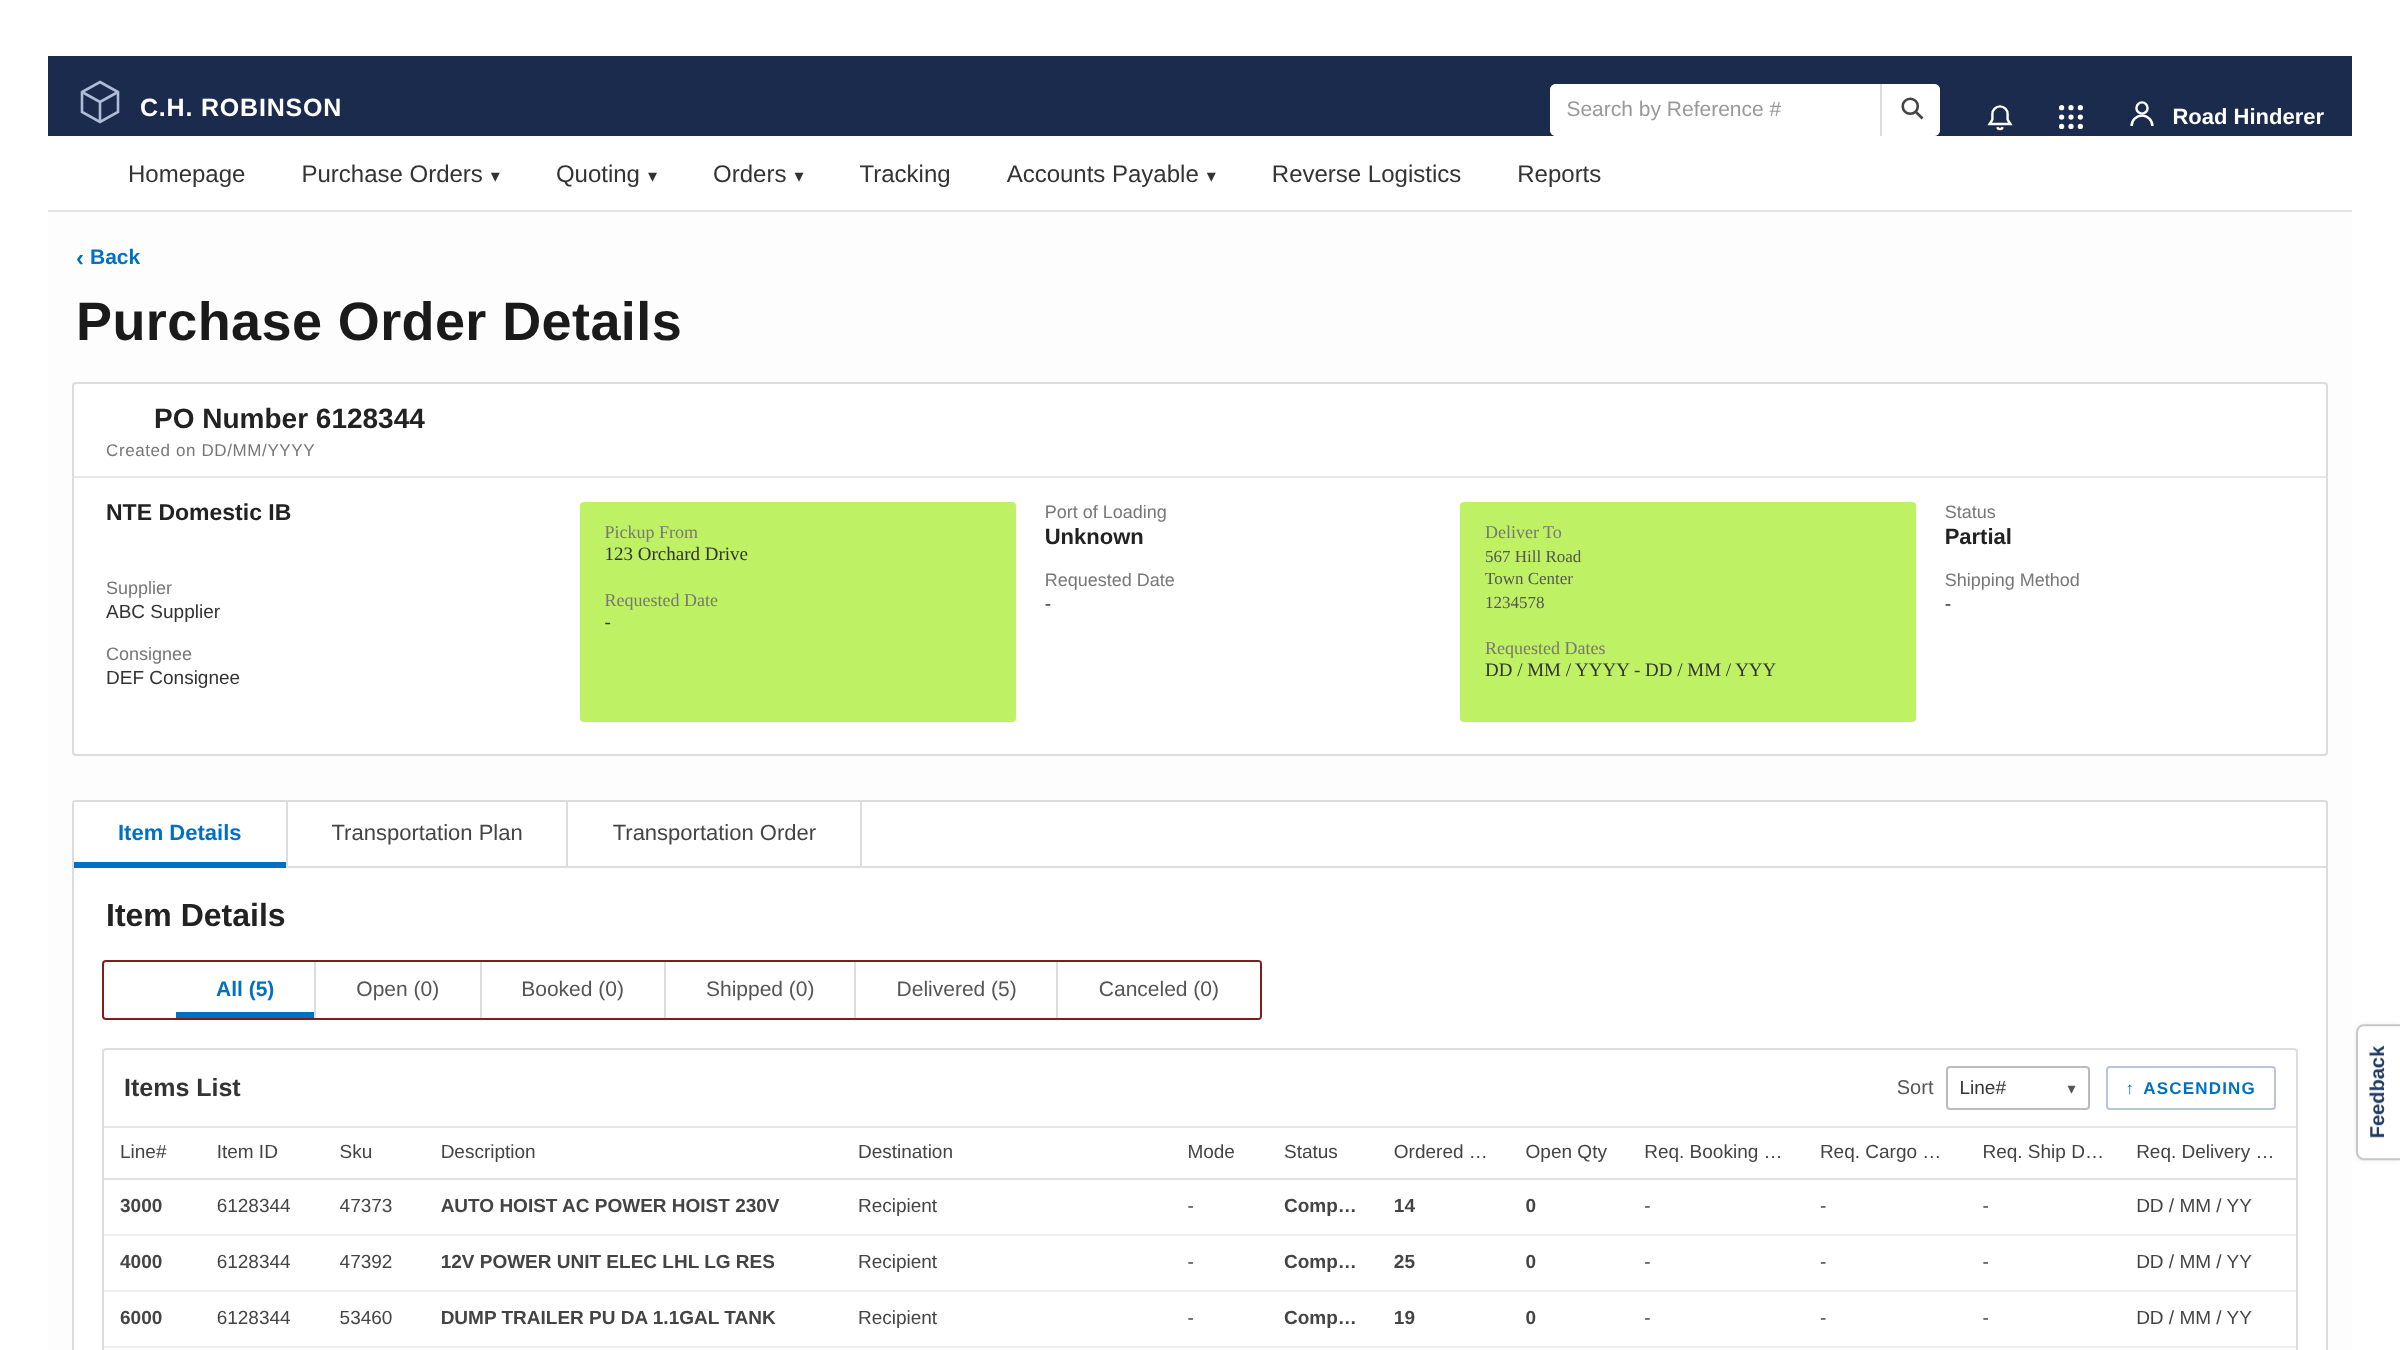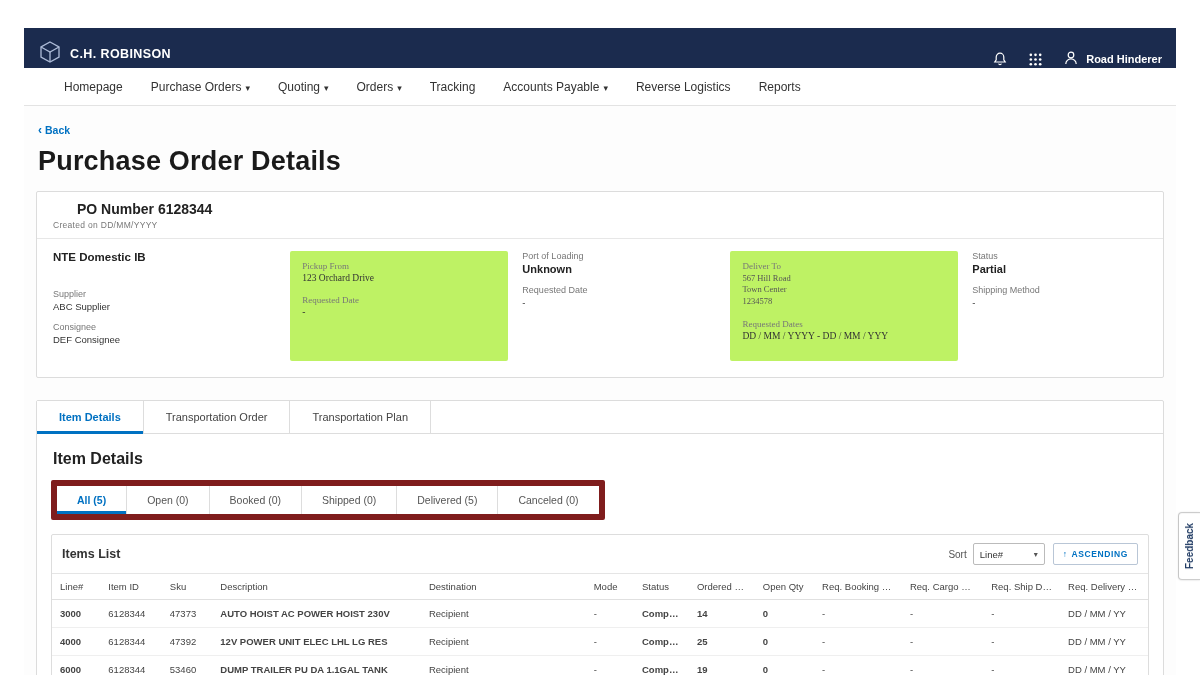--- a/index.html
+++ b/index.html
@@ -58,21 +58,21 @@
   
   .tabs-card { margin-top:22px; margin-bottom:10px; }
   .tabbar { display:flex; border-bottom:1px solid #ddd; }
   .tab { padding:10px 22px; font-size:11px; color:#444; border-right:1px solid #ddd; cursor:pointer;
          background:#fff; position:relative; }
   .tab.active { color:#0071c2; font-weight:bold; }
   .tab.active::after { content:""; position:absolute; left:0; right:0; bottom:-1px; height:3px; background:#0071c2; }
   .tab-content { padding:12px 14px 16px 14px; }
   h2.section-title { font-size:16px; font-weight:bold; color:#222; margin:4px 0 12px 2px; }
 
-  .subtabs { display:inline-flex; border:6px solid #7f1d1d; border-radius:2px; overflow:hidden; margin-bottom:14px; }
+  .subtabs { display:inline-flex; border:1px solid #7f1d1d; border-radius:2px; overflow:hidden; margin-bottom:14px;padding-left:36px; }
   .subtab { padding:8px 20px; font-size:10.5px; color:#555; border-right:1px solid #ddd; cursor:pointer;
             background:#fff; position:relative; }
   .subtab:last-child { border-right:none; }
   .subtab.active { color:#0071c2; font-weight:bold; }
   .subtab.active::after { content:""; position:absolute; left:0; right:0; bottom:0; height:3px; background:#0071c2; }
 
   
   .items-card { border:1px solid #ddd; border-radius:2px; }
   .items-head { display:flex; align-items:center; padding:8px 10px; }
   .items-title { font-size:12.5px; font-weight:bold; color:#333; }
@@ -116,20 +116,31 @@
       <span>
         <svg width="24" height="24" viewBox="0 0 24 24" fill="none" stroke="#aebcd8" stroke-width="1.3">
           <path d="M12 2 L21 7 L21 17 L12 22 L3 17 L3 7 Z"></path>
           <path d="M3 7 L12 12 L21 7"></path>
           <path d="M12 12 L12 22"></path>
         </svg>
       </span>
       <span class="brand-name">C.H. ROBINSON</span>
     </div>
     <div class="topbar-spacer"></div>
+    <div class="searchbox">
+      <input type="text" placeholder="Search by Reference #" style="">
+      <button class="search-btn">
+        <span>
+          <svg width="14" height="14" viewBox="0 0 16 16" fill="none" stroke="#444" stroke-width="1.5">
+            <circle cx="7" cy="7" r="4.3"></circle>
+              <line x1="10.4" y1="10.4" x2="14" y2="14"></line>
+          </svg>
+        </span>
+      </button>
+    </div>
     <div class="top-icons">
       <span class="top-icon">
         <svg width="16" height="16" viewBox="0 0 16 16" fill="none" stroke="#fff" stroke-width="1.2">
           <path d="M8 2.2 a3.8 3.8 0 0 0 -3.8 3.8 v2.8 L2.8 11 h10.4 L11.8 8.8 V6 A3.8 3.8 0 0 0 8 2.2 Z"></path>
           <path d="M6.6 12.6 a1.5 1.5 0 0 0 2.8 0"></path>
         </svg>
       </span>
       <span class="top-icon">
         <svg width="15" height="15" viewBox="0 0 16 16" fill="#fff">
           <circle cx="3" cy="3" r="1.4"></circle>
@@ -244,22 +255,22 @@
           <div class="fld-value">-</div>
         </div>
 
       </div>
     </section>
 
     
     <section class="card tabs-card">
       <div class="tabbar">
         <span class="tab active">Item Details</span>
+        <span class="tab">Transportation Plan</span>
         <span class="tab">Transportation Order</span>
-        <span class="tab">Transportation Plan</span>
       </div>
 
       <div class="tab-content">
         <h2 class="section-title">Item Details</h2>
 
         <div class="subtabs">
           <span class="subtab active">All (5)</span>
           <span class="subtab">Open (0)</span>
           <span class="subtab">Booked (0)</span>
           <span class="subtab">Shipped (0)</span>

